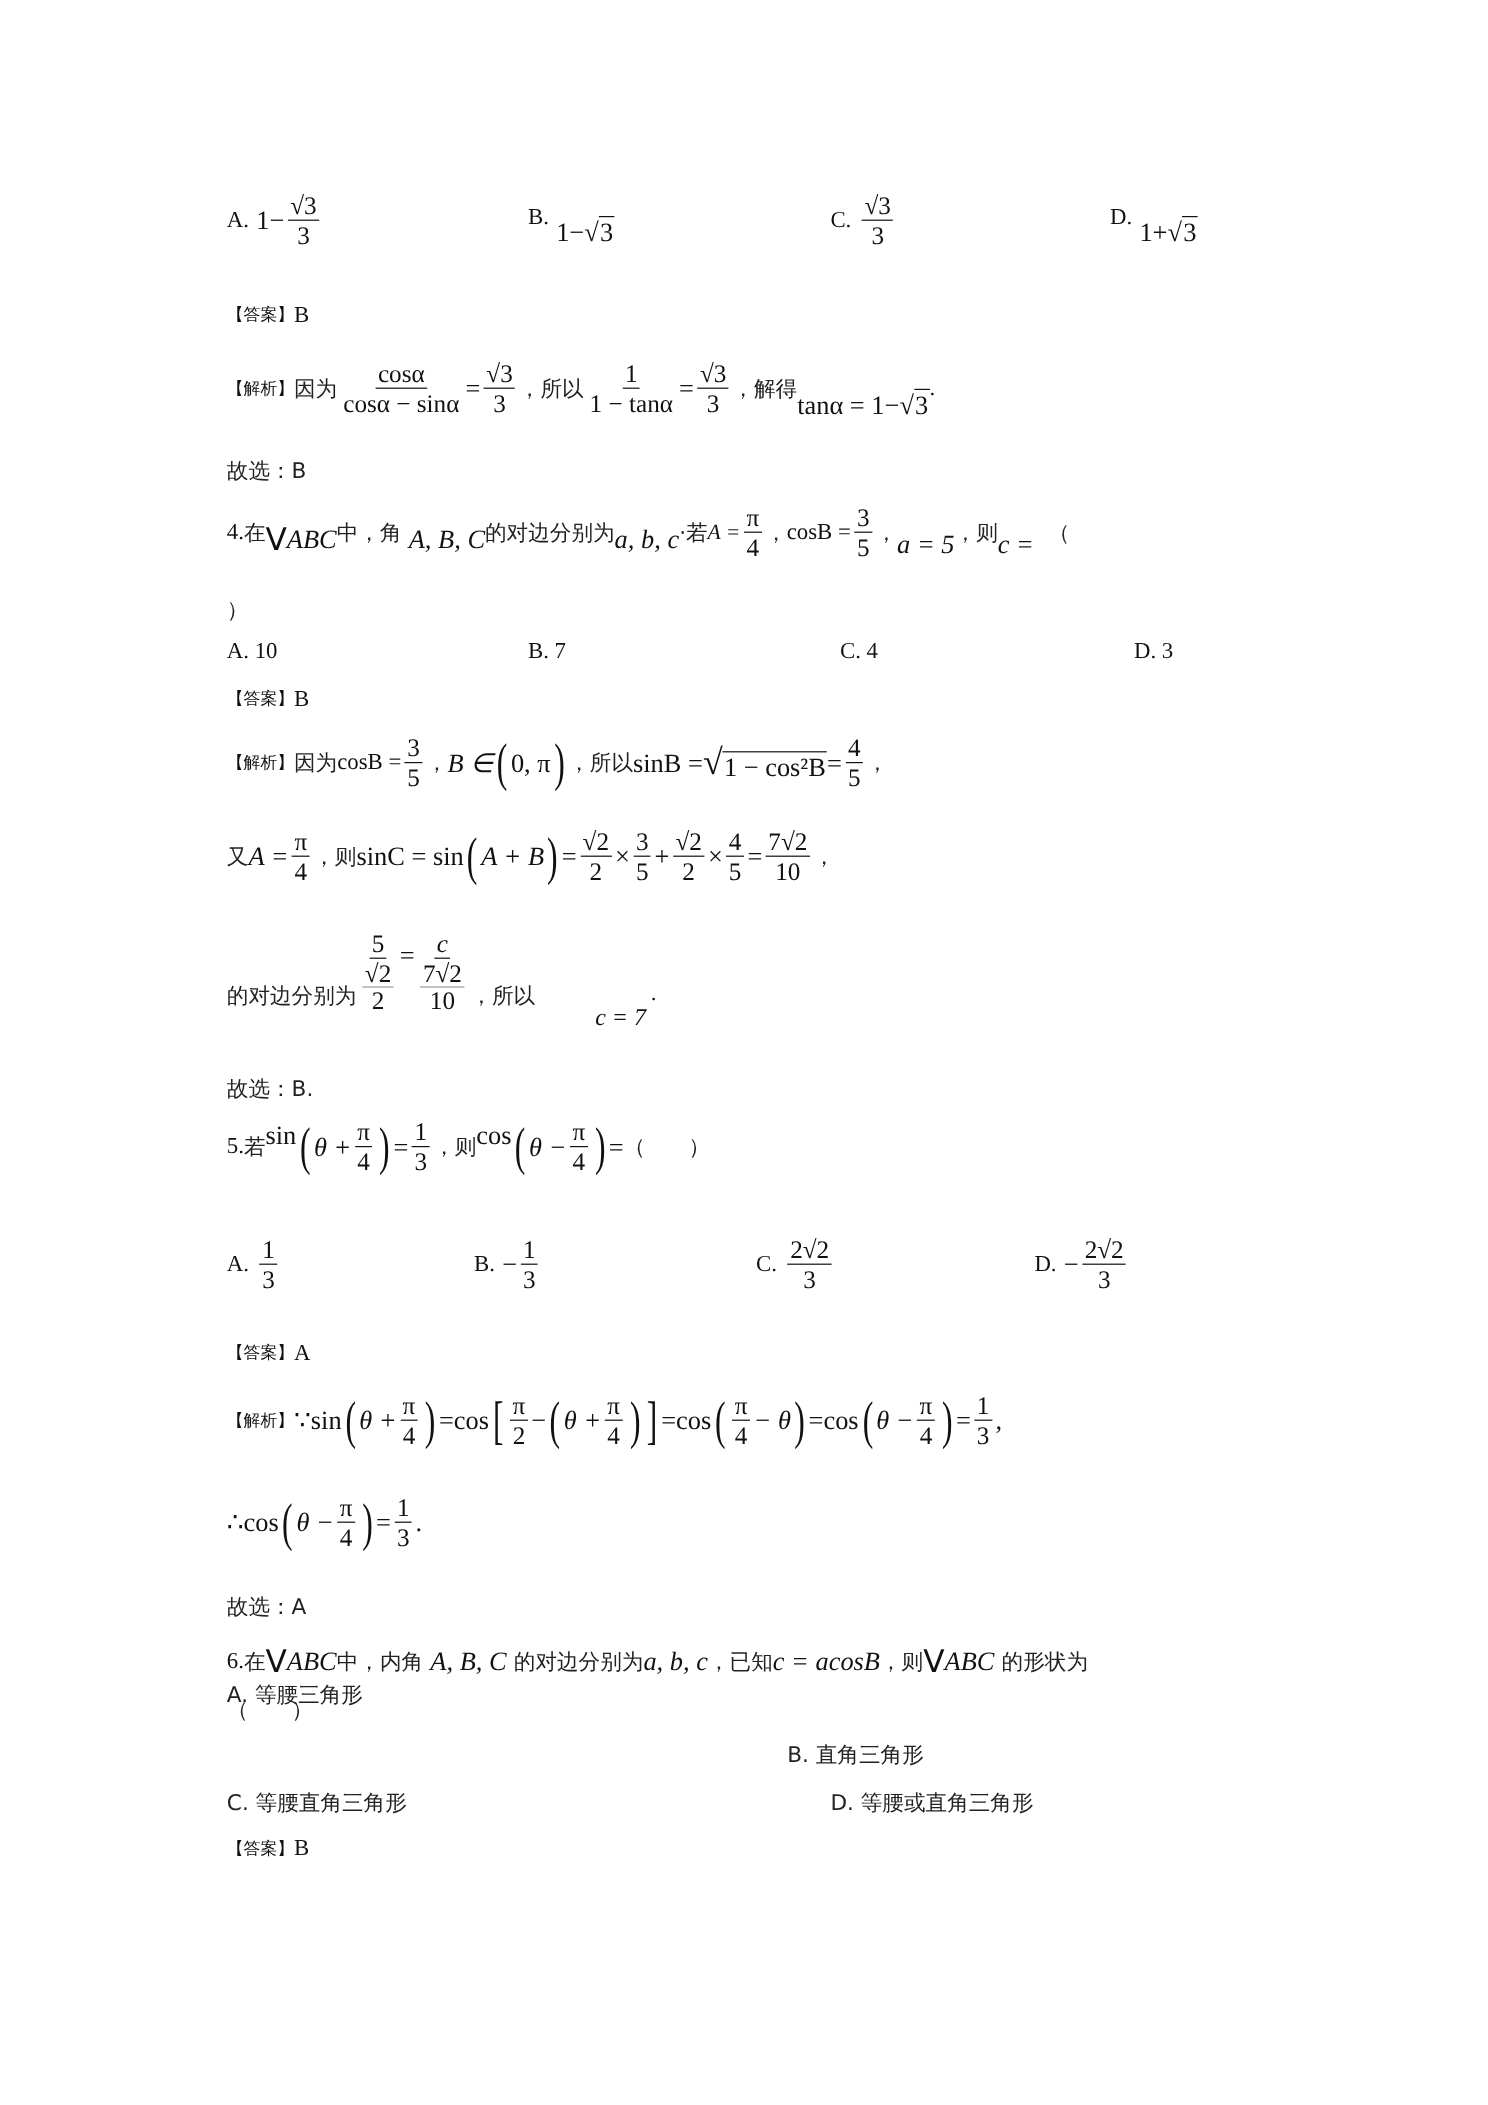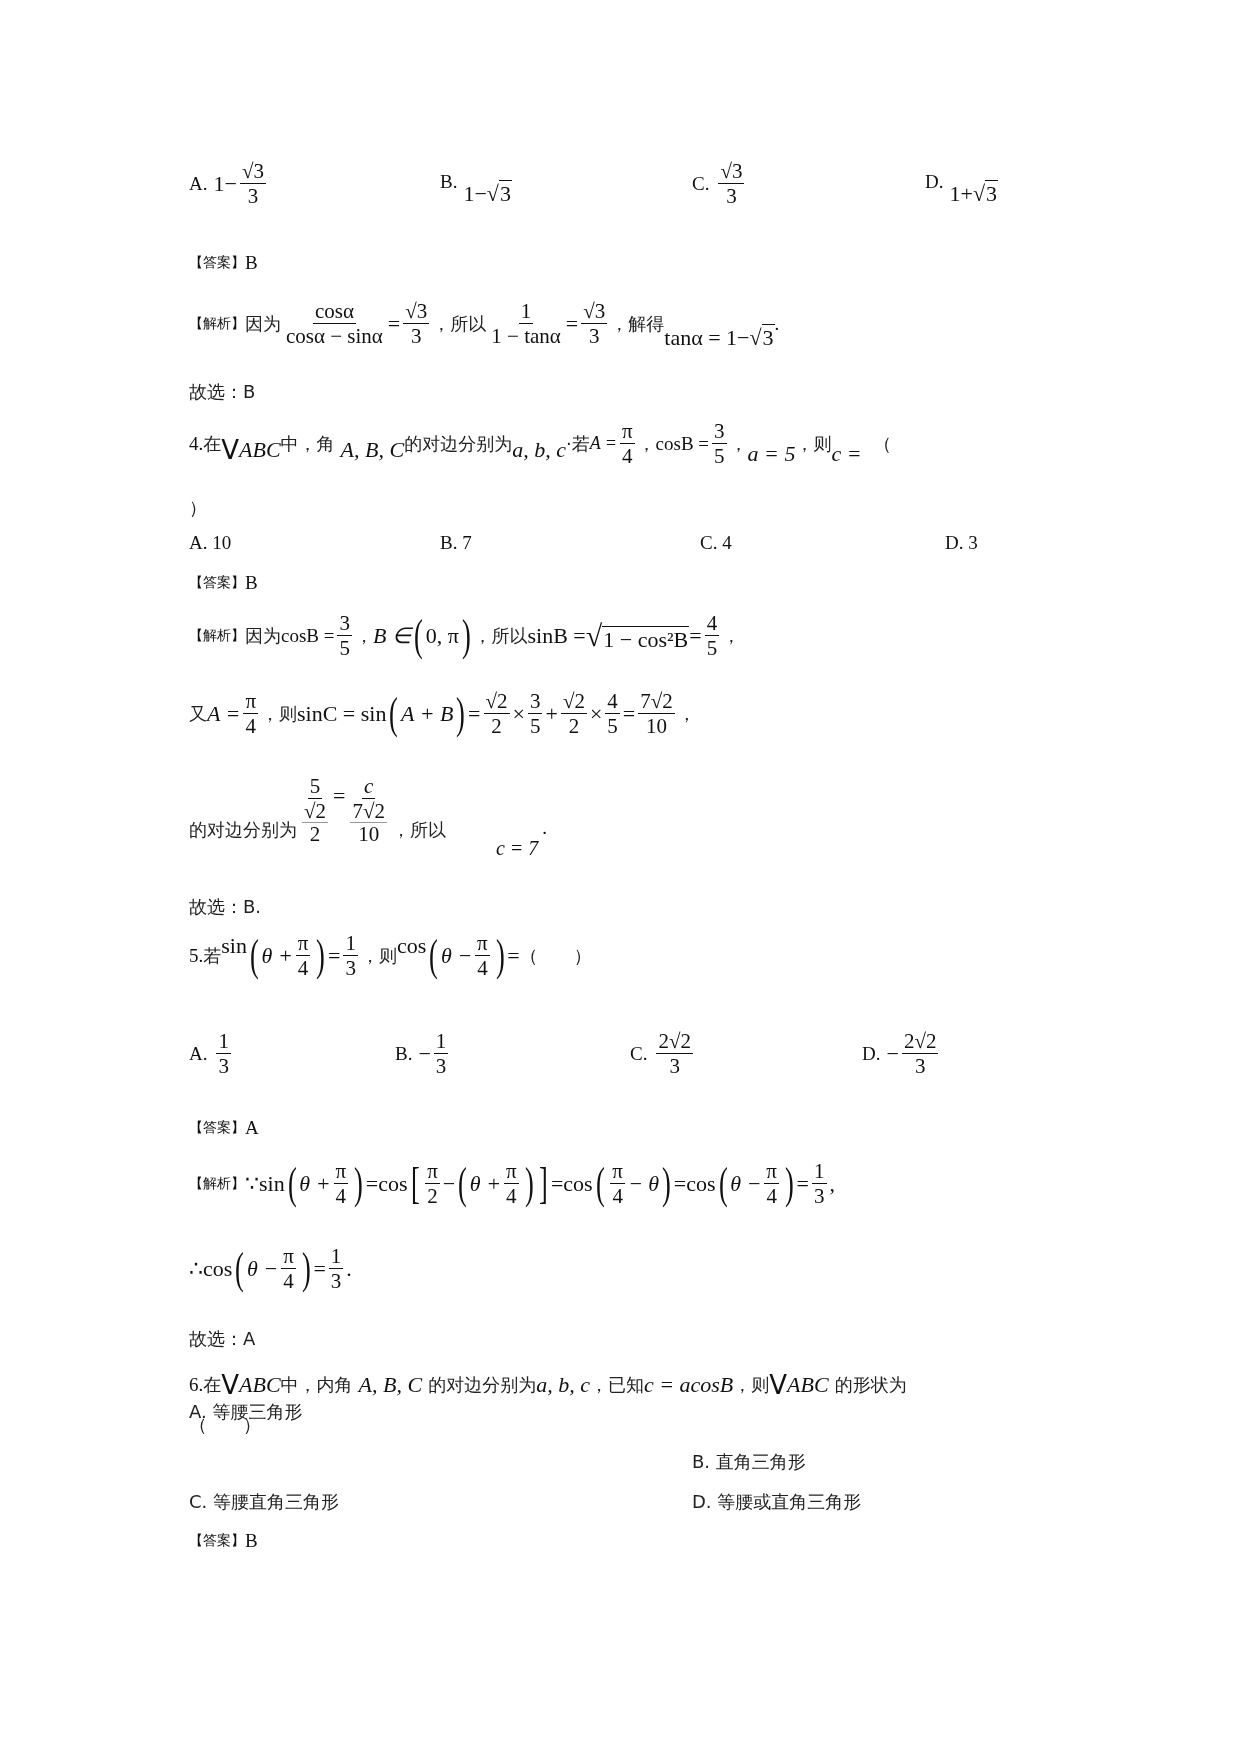--- a/index.html
+++ b/index.html
@@ -415,21 +415,21 @@
   <span class="sp"></span>
   <span class="cjk">的形状为</span>
 </div>
 <div class="line" style="top:1413px;">
   <span class="cjk">（　　）</span>
 </div>
 
 <div class="abs" style="left:189px; top:1400px;">
     <span class="cjk">A. 等腰三角形</span>
   </div>
-<div class="abs" style="left:692px; top:1450px;">
+<div class="abs" style="left:656px; top:1450px;">
     <span class="cjk">B. 直角三角形</span>
   </div>
 <div class="abs" style="left:189px; top:1490px;">
     <span class="cjk">C. 等腰直角三角形</span>
   </div>
 <div class="abs" style="left:692px; top:1490px;">
     <span class="cjk">D. 等腰或直角三角形</span>
   </div>
 
 <div class="line" style="top:1530px;">

